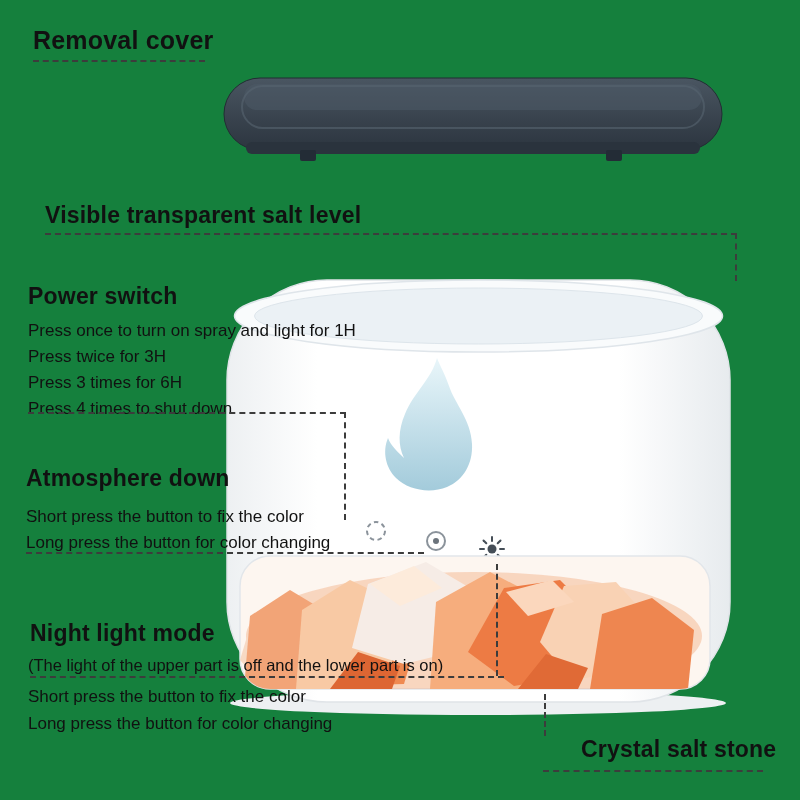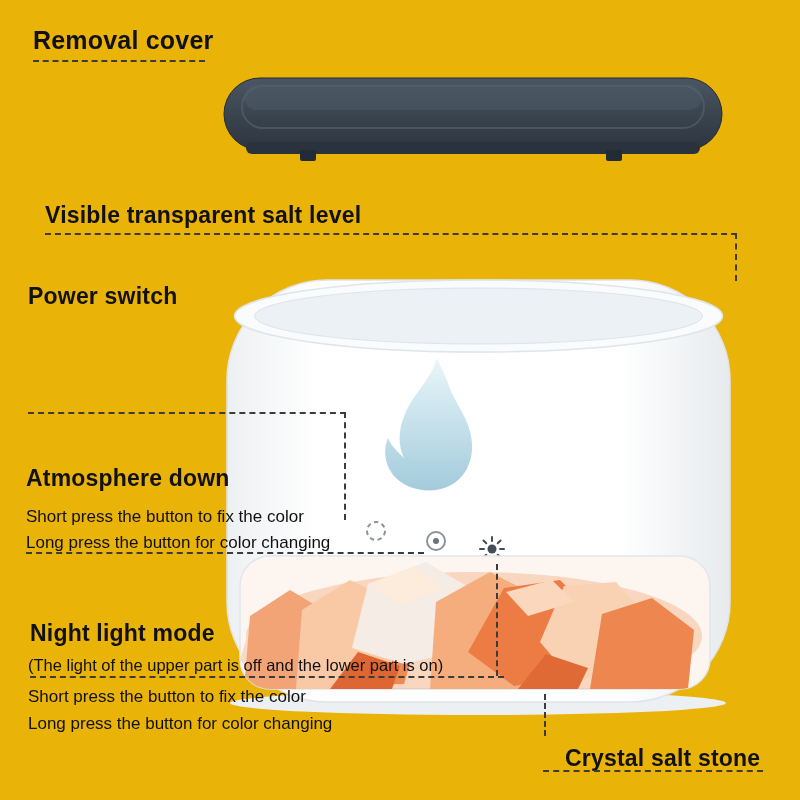--- a/index.html
+++ b/index.html
@@ -1,17 +1,17 @@
 <!DOCTYPE html>
 <html><head>
 <meta charset="utf-8">
 <style>
   html,body{margin:0;padding:0;background:#fff;}
   .canvas{
-    position:relative;width:800px;height:800px;background:#eab308;
+    position:relative;width:800px;height:800px;background:#15803d;
     font-family:"Liberation Sans",sans-serif;color:#111;overflow:hidden;
   }
   .t-lg{font-size:25px;font-weight:700;letter-spacing:.2px;}
   .t-md{font-size:23px;font-weight:700;letter-spacing:.2px;}
   .body-text{font-size:17px;line-height:26px;}
   .body-text p{margin:0;}
   .small-text{font-size:16.5px;line-height:24px;}
   .dash-h{position:absolute;height:0;border-top:2px dashed #3c3c3c;}
   .dash-v{position:absolute;width:0;border-left:2px dashed #3c3c3c;}
   .ann{position:absolute;z-index:3;}
@@ -109,20 +109,26 @@
 
   <div class="ann t-lg" style="left:33px;top:26px;">Removal cover</div>
   <div class="dash-h" style="left:33px;top:60px;width:172px;z-index:3;"></div>
 
   <div class="ann t-md" style="left:45px;top:202px;">Visible transparent salt level</div>
   <div class="dash-h" style="left:45px;top:233px;width:692px;z-index:3;"></div>
   <div class="dash-v" style="left:735px;top:233px;height:48px;z-index:3;"></div>
 
   <div class="ann" style="left:28px;top:283px;">
     <div class="t-md" style="margin-bottom:8px;">Power switch</div>
+    <div class="body-text">
+      <p>Press once to turn on spray and light for 1H</p>
+      <p>Press twice for 3H</p>
+      <p>Press 3 times for 6H</p>
+      <p>Press 4 times to shut down</p>
+    </div>
   </div>
   <div class="dash-h" style="left:28px;top:412px;width:318px;z-index:3;"></div>
   <div class="dash-v" style="left:344px;top:412px;height:108px;z-index:3;"></div>
 
   <div class="ann" style="left:26px;top:465px;">
     <div class="t-md" style="margin-bottom:12px;">Atmosphere down</div>
     <div class="body-text">
       <p>Short press the button to fix the color</p>
       <p>Long press the button for color changing</p>
     </div>
@@ -130,16 +136,16 @@
   <div class="dash-h" style="left:26px;top:552px;width:398px;z-index:3;"></div>
 
   <div class="ann t-md" style="left:30px;top:620px;">Night light mode</div>
   <div class="ann small-text" style="left:28px;top:653px;">(The light of the upper part is off and the lower part is on)</div>
   <div class="dash-h" style="left:30px;top:676px;width:474px;z-index:3;"></div>
   <div class="dash-v" style="left:496px;top:564px;height:112px;z-index:3;"></div>
   <div class="ann body-text" style="left:28px;top:684px;">Short press the button to fix the color</div>
   <div class="ann body-text" style="left:28px;top:711px;">Long press the button for color changing</div>
 
   <div class="dash-v" style="left:544px;top:694px;height:42px;z-index:3;"></div>
-  <div class="ann t-md" style="left:565px;top:736px;margin-top:9px;">Crystal salt stone</div>
+  <div class="ann t-md" style="left:581px;top:736px;">Crystal salt stone</div>
   <div class="dash-h" style="left:543px;top:770px;width:220px;z-index:3;"></div>
 
 </div>
 
 </body></html>

